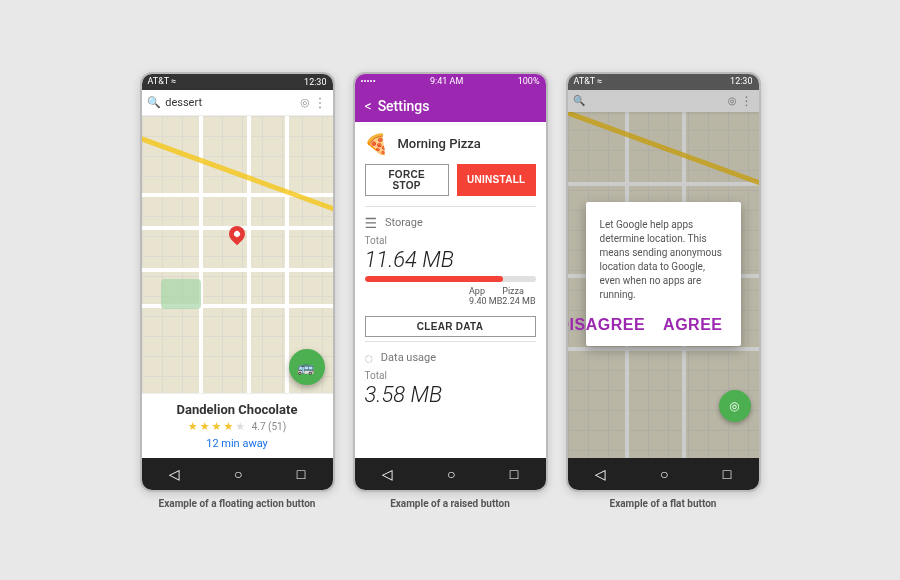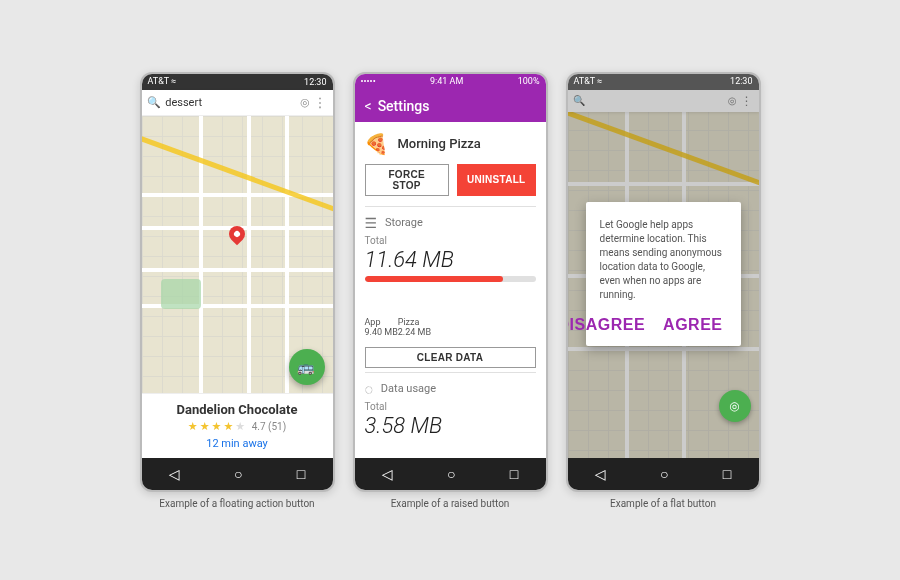--- a/index.html
+++ b/index.html
@@ -34,20 +34,21 @@
       overflow: hidden;
       display: flex;
       flex-direction: column;
       box-shadow: 0 2px 8px rgba(0,0,0,0.15);
     }
     .caption {
       font-size: 10px;
       color: #555;
       text-align: right;
       max-width: 190px;
+      font-weight: bold;
     }
 
     
     .status-bar {
       background: #333;
       color: #fff;
       font-size: 9px;
       padding: 2px 6px;
       display: flex;
       justify-content: space-between;
@@ -291,23 +292,22 @@
       border-radius: 3px;
       overflow: hidden;
     }
     .storage-fill {
       height: 100%;
       background: #f44336;
       border-radius: 3px;
     }
     .storage-detail {
       display: flex;
-      justify-content: flex-start;
+      justify-content: flex-end;
       padding: 0 10px 6px;
-      margin-top: 31px;
     }
     .storage-detail-item {
       font-size: 9px;
       color: #555;
     }
     .storage-detail-val {
       font-size: 9px;
       color: #555;
     }
     .btn-clear-data {

